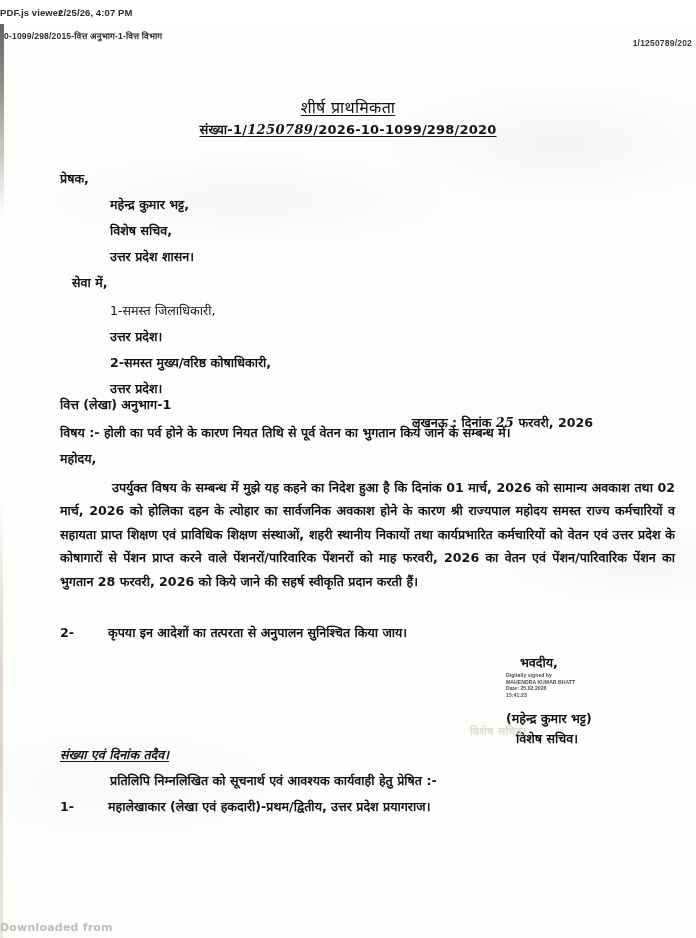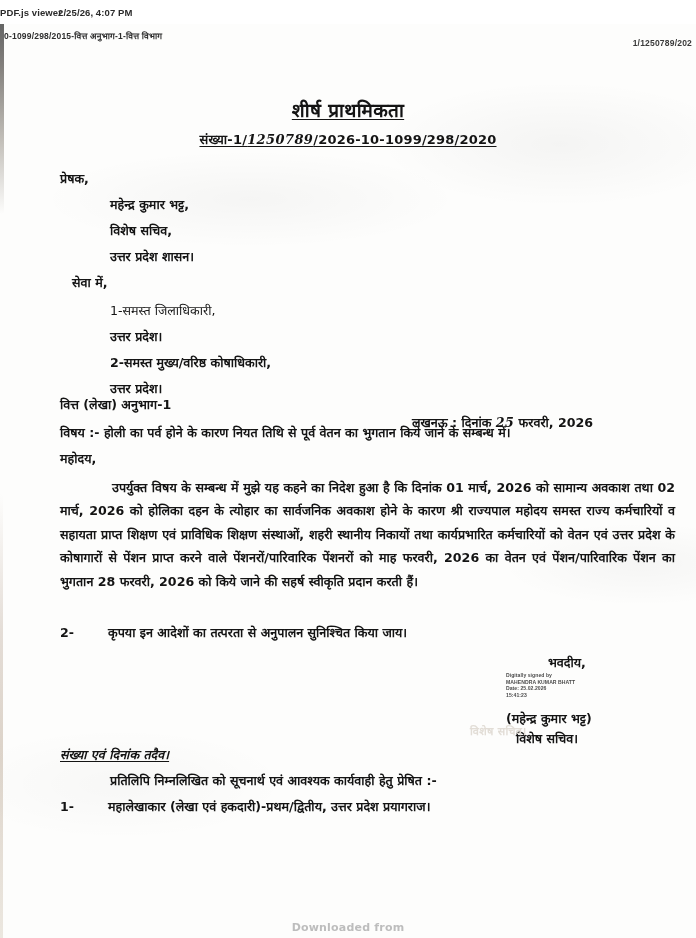--- a/index.html
+++ b/index.html
@@ -108,28 +108,27 @@
     line-height: 1.5;
   }
 
   .ttl-block {
     position: absolute;
     left: 0; top: 72px;
     width: 696px;
     text-align: center;
   }
   .ttl-main {
-    font-size: 19px;
-    font-weight: bold;
+    font-size: 16px;
+    font-weight: normal;
     text-decoration: underline;
     text-underline-offset: 2px;
     letter-spacing: .3px;
   }
   .ttl-num {
-    margin-top: 5px;
     font-size: 13px;
     font-weight: bold;
     text-decoration: underline;
     text-underline-offset: 2px;
     letter-spacing: .2px;
     white-space: nowrap;
   }
   .hand {
     font-family: "DejaVu Serif", "Liberation Serif", serif;
     font-style: italic;
@@ -166,21 +165,21 @@
   }
   .clause2 {
     position: absolute;
     left: 60px; top: 600px;
     width: 615px;
     font-weight: bold;
   }
   .clause2 .cnum { display: inline-block; width: 48px; }
 
   
-  .sig-yours { position: absolute; left: 520px; top: 630px; font-weight: bold; margin-left: 28px; }
+  .sig-yours { position: absolute; left: 520px; top: 630px; font-weight: bold; }
   .dsig {
     position: absolute;
     left: 506px; top: 648px;
     font-family: "Liberation Sans", "DejaVu Sans", sans-serif;
     font-size: 5.1px;
     line-height: 1.28;
     font-weight: bold;
     color: #2a2a2a;
     letter-spacing: .05px;
     white-space: pre-line;
@@ -198,21 +197,20 @@
     text-underline-offset: 2px;
     font-style: italic;
   }
   .copy-intro { position: absolute; left: 110px; top: 748px; font-weight: bold; }
   .copy-1     { position: absolute; left: 60px;  top: 774px; width: 615px; font-weight: bold; }
   .copy-1 .cnum { display: inline-block; width: 48px; }
 
   .footer-faint {
     position: absolute;
     left: 0; right: 0; bottom: 2px;
-    text-align: center;
     font-size: 11px;
     font-weight: bold;
     color: #bdbdbd;
     letter-spacing: .2px;
     white-space: nowrap;
     overflow: hidden;
   }
   .stamp-faint {
     position: absolute;
     left: 470px; top: 700px;

